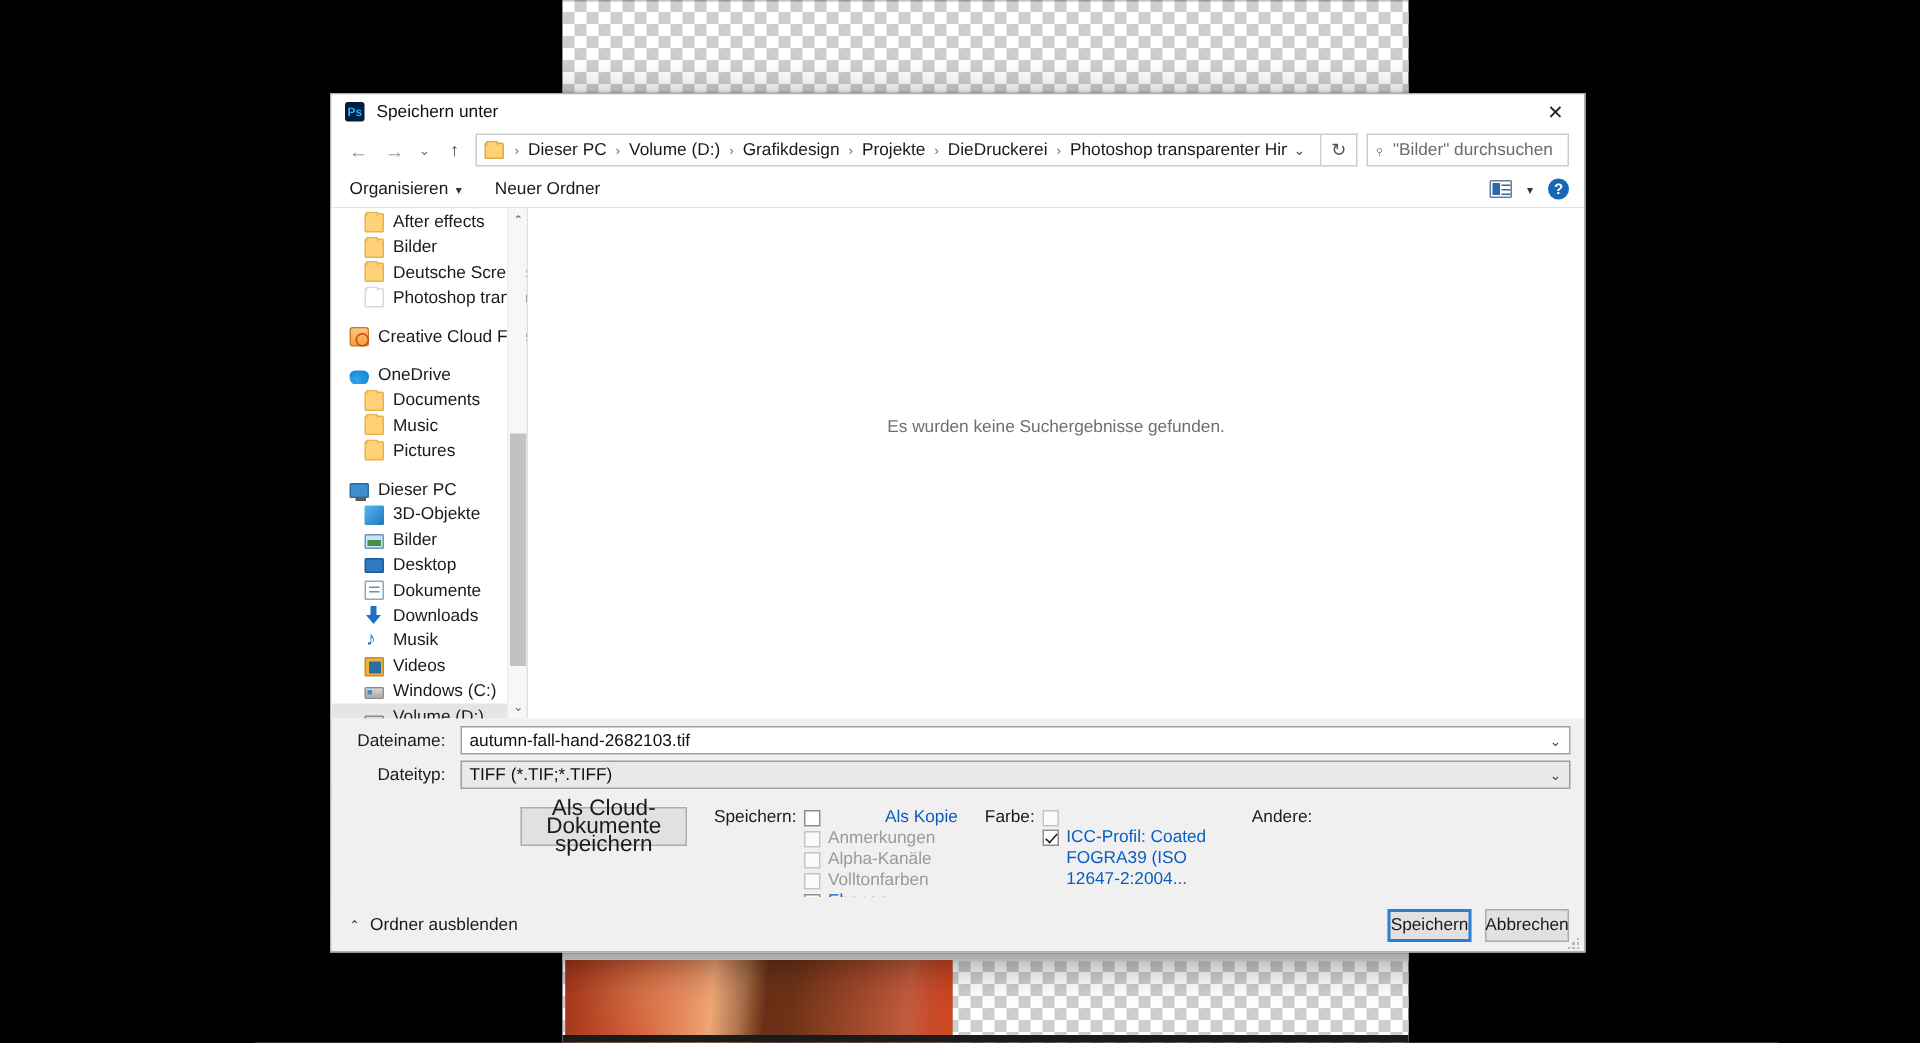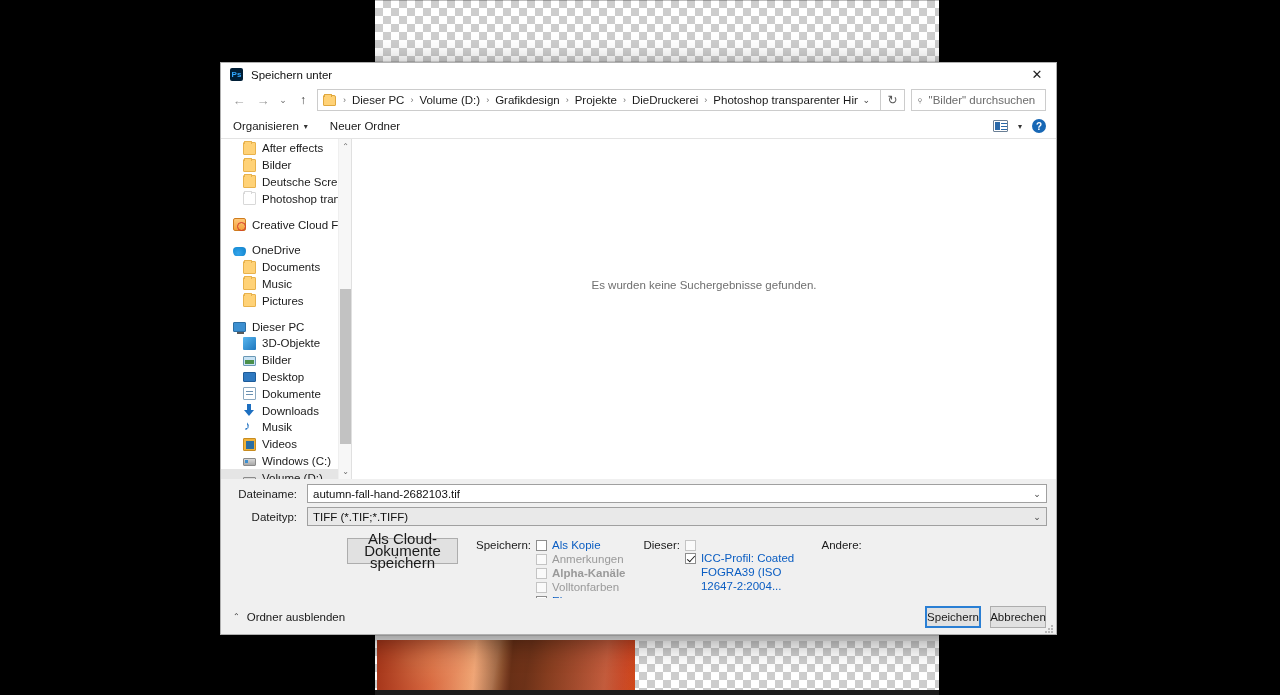--- a/index.html
+++ b/index.html
@@ -496,43 +496,43 @@
     <div class="options">
       <div class="cloud-col">
         <div class="cloud-btn">Als Cloud-Dokumente speichern</div>
       </div>
 
       <div class="opt-col">
         <div class="opt-head">Speichern:</div>
         <div class="opt-list" id="save-items">
             <div class="opt-row tall">
               <span class="cb"></span>
-              <span class="opt-label" style="max-width: 110px;">Als Kopie</span>
+              <span class="opt-label" style="max-width: 110px; margin-left: 38px;">Als Kopie</span>
             </div>
             <div class="opt-row tall">
               <span class="cb dis"></span>
               <span class="opt-label dis" style="max-width: 110px;">Anmerkungen</span>
             </div>
             <div class="opt-row tall">
               <span class="cb dis"></span>
-              <span class="opt-label dis" style="max-width: 110px; font-weight: bold;">Alpha-Kanäle</span>
+              <span class="opt-label dis" style="max-width: 110px;">Alpha-Kanäle</span>
             </div>
             <div class="opt-row tall">
               <span class="cb dis"></span>
               <span class="opt-label dis" style="max-width: 110px;">Volltonfarben</span>
             </div>
             <div class="opt-row tall">
               <span class="cb chk"></span>
               <span class="opt-label" style="max-width: 110px;">Ebenen</span>
             </div>
           </div>
       </div>
 
       <div class="opt-col col-farbe">
-        <div class="opt-head">Dieser:</div>
+        <div class="opt-head">Farbe:</div>
         <div class="opt-list" id="color-items">
             <div class="opt-row tall">
               <span class="cb dis"></span>
             </div>
             <div class="opt-row tall">
               <span class="cb chk"></span>
               <span class="opt-label" style="max-width: 110px;">ICC-Profil: Coated FOGRA39 (ISO 12647-2:2004...</span>
             </div>
           </div>
       </div>

